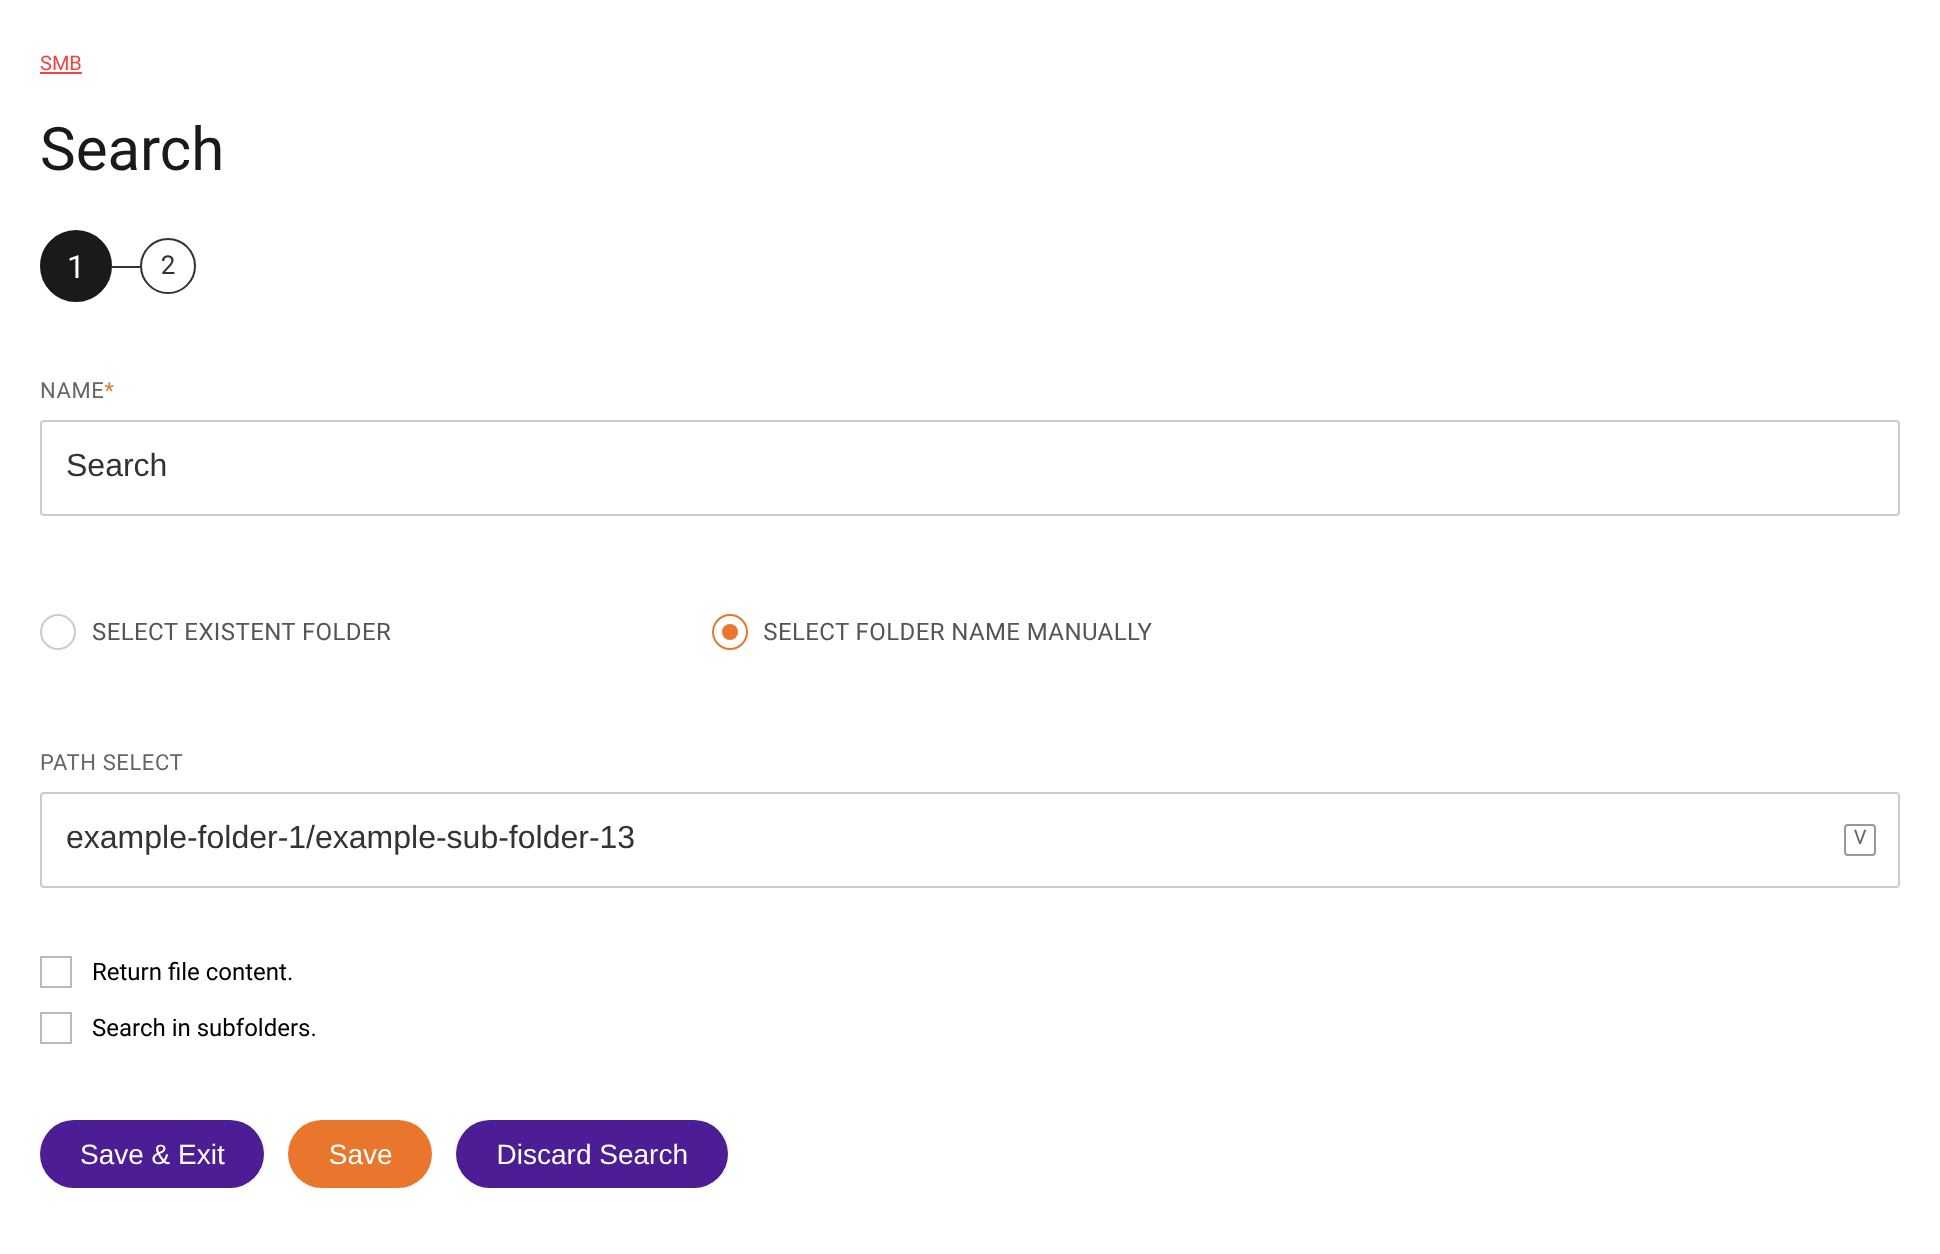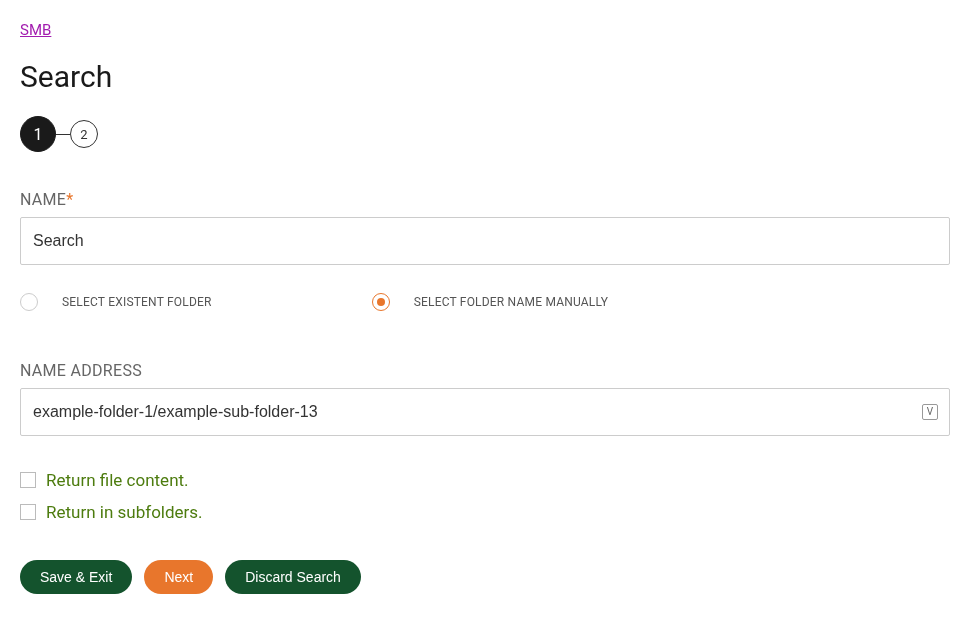--- a/index.html
+++ b/index.html
@@ -8,22 +8,22 @@
       padding: 0;
     }
     body {
       font-family: -apple-system, BlinkMacSystemFont, "Segoe UI", Roboto, "Helvetica Neue", Arial, sans-serif;
       background: #fff;
       color: #333;
       padding: 20px;
       width: 970px;
     }
     .breadcrumb {
-      font-size: 15px;
-      color: #a21caf;
+      font-size: 10px;
+      color: #ef4444;
       text-decoration: underline;
       display: inline-block;
       margin-bottom: 20px;
       cursor: pointer;
     }
     .page-title {
       font-size: 30px;
       font-weight: 400;
       color: #1a1a1a;
       margin-bottom: 22px;
@@ -54,21 +54,21 @@
       width: 14px;
       height: 1px;
       background: #333;
     }
     .step.small {
       width: 28px;
       height: 28px;
       font-size: 13px;
     }
     .field-label {
-      font-size: 16px;
+      font-size: 11px;
       letter-spacing: 0.3px;
       color: #666;
       margin-bottom: 8px;
       display: block;
     }
     .required-mark {
       color: #e8762c;
     }
     .text-input {
       width: 100%;
@@ -83,22 +83,23 @@
       margin-bottom: 28px;
     }
     .radio-row {
       display: flex;
       gap: 160px;
       margin-top: 12px;
     }
     .radio-option {
       display: flex;
       align-items: center;
-      gap: 24px;
-      cursor: pointer;
+      gap: 8px;
+      cursor: pointer;
+      margin-top: 21px;
     }
     .radio-circle {
       width: 18px;
       height: 18px;
       border-radius: 50%;
       border: 1px solid #ccc;
       background: #fff;
       display: flex;
       align-items: center;
       justify-content: center;
@@ -147,38 +148,38 @@
       cursor: pointer;
     }
     .checkbox-box {
       width: 16px;
       height: 16px;
       border: 1px solid #bbb;
       background: #fff;
       flex-shrink: 0;
     }
     .checkbox-label {
-      font-size: 17px;
-      color: #4d7c0f;
+      font-size: 12px;
+      color: #000000;
     }
     .button-row {
       display: flex;
       gap: 12px;
       margin-top: 38px;
     }
     .btn {
       padding: 9px 20px;
       border: none;
       border-radius: 18px;
       font-size: 14px;
       color: #fff;
       cursor: pointer;
     }
     .btn-gray {
-      background: #14532d;
+      background: #4c1d95;
     }
     .btn-orange {
       background: #e8762c;
     }
     .section-choose {
       margin-bottom: 50px;
     }
     .section-path {
       margin-bottom: 34px;
     }
@@ -212,38 +213,38 @@
       <span class="radio-label">SELECT EXISTENT FOLDER</span>
     </div>
     <div class="radio-option">
       <div class="radio-circle selected"></div>
       <span class="radio-label">SELECT FOLDER NAME MANUALLY</span>
     </div>
   </div>
 </div>
 
 <div class="section-path">
-  <label class="field-label">NAME ADDRESS</label>
+  <label class="field-label">PATH SELECT</label>
   <div class="path-input-wrap">
     <input type="text" class="text-input" value="example-folder-1/example-sub-folder-13" style="">
     <div class="path-suffix-icon">V</div>
   </div>
 </div>
 
 <div>
   <div class="checkbox-row">
     <div class="checkbox-box"></div>
     <span class="checkbox-label">Return file content.</span>
   </div>
   <div class="checkbox-row">
     <div class="checkbox-box"></div>
-    <span class="checkbox-label">Return in subfolders.</span>
+    <span class="checkbox-label">Search in subfolders.</span>
   </div>
 </div>
 
 <div class="button-row">
   <button class="btn btn-gray">Save &amp; Exit</button>
-  <button class="btn btn-orange">Next</button>
+  <button class="btn btn-orange">Save</button>
   <button class="btn btn-gray">Discard Search</button>
 </div>
 
 
 
 
 </body></html>

